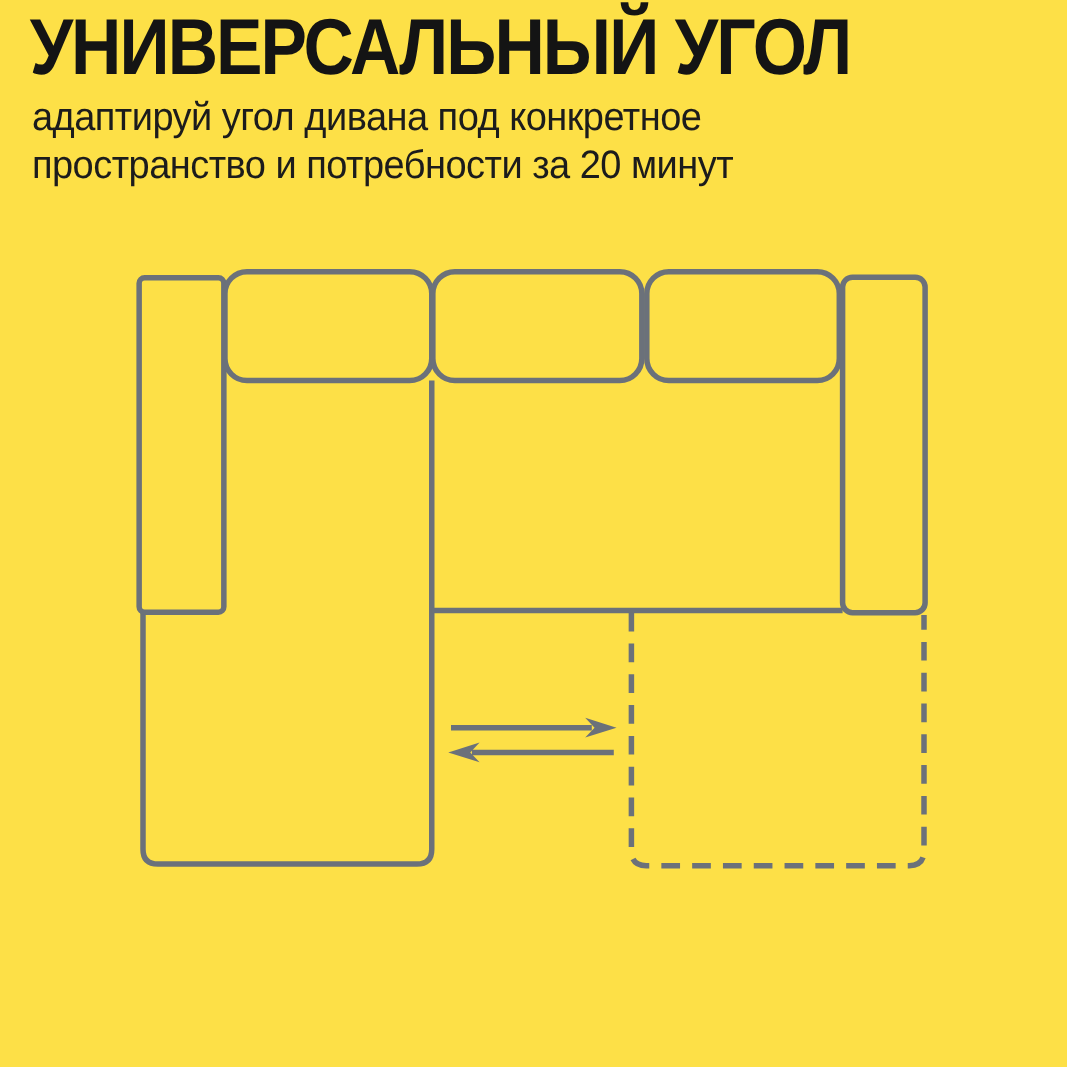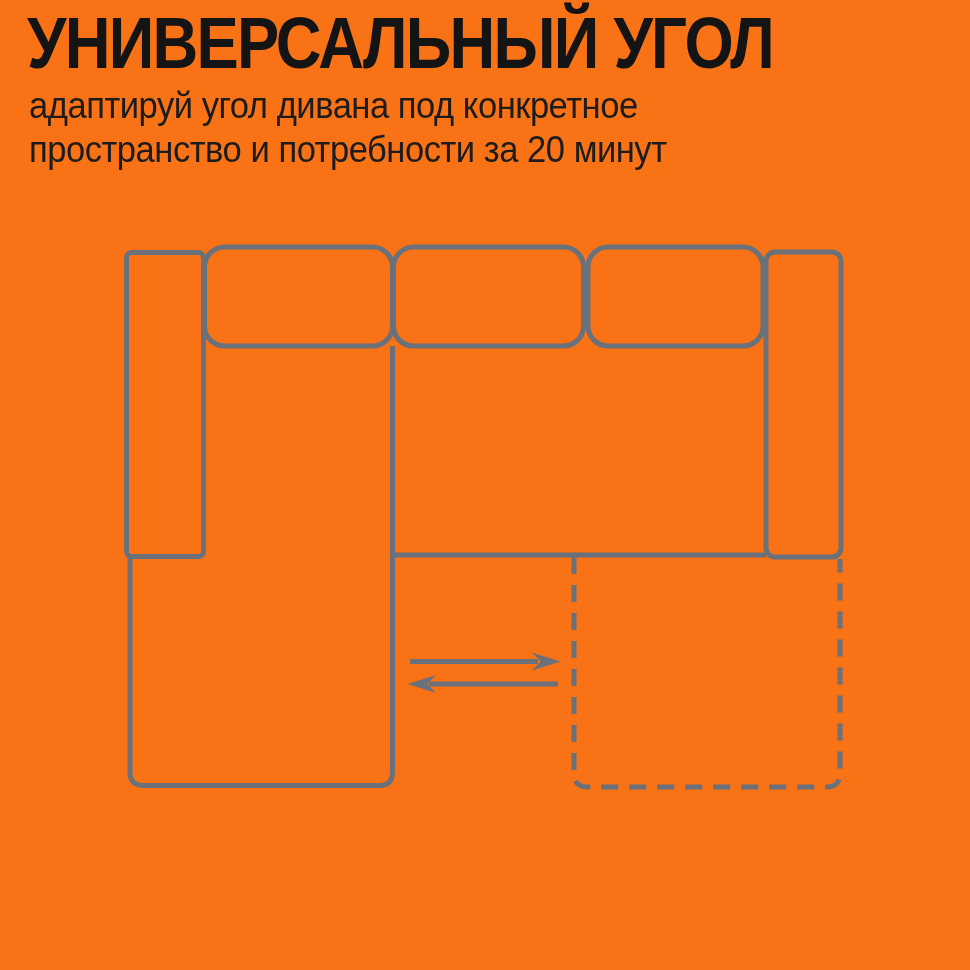--- a/index.html
+++ b/index.html
@@ -1,20 +1,20 @@
 <!DOCTYPE html>
 <html><head>
 <meta charset="utf-8">
 <style>
   html, body { margin: 0; padding: 0; }
   .page {
     position: relative;
     width: 970px;
     height: 970px;
-    background: #f97316;
+    background: #fde047;
     overflow: hidden;
     font-family: "Liberation Sans", sans-serif;
   }
   .title {
     position: absolute;
     left: 27px;
     top: 14px;
     margin: 0;
     font-size: 72px;
     line-height: 58px;

